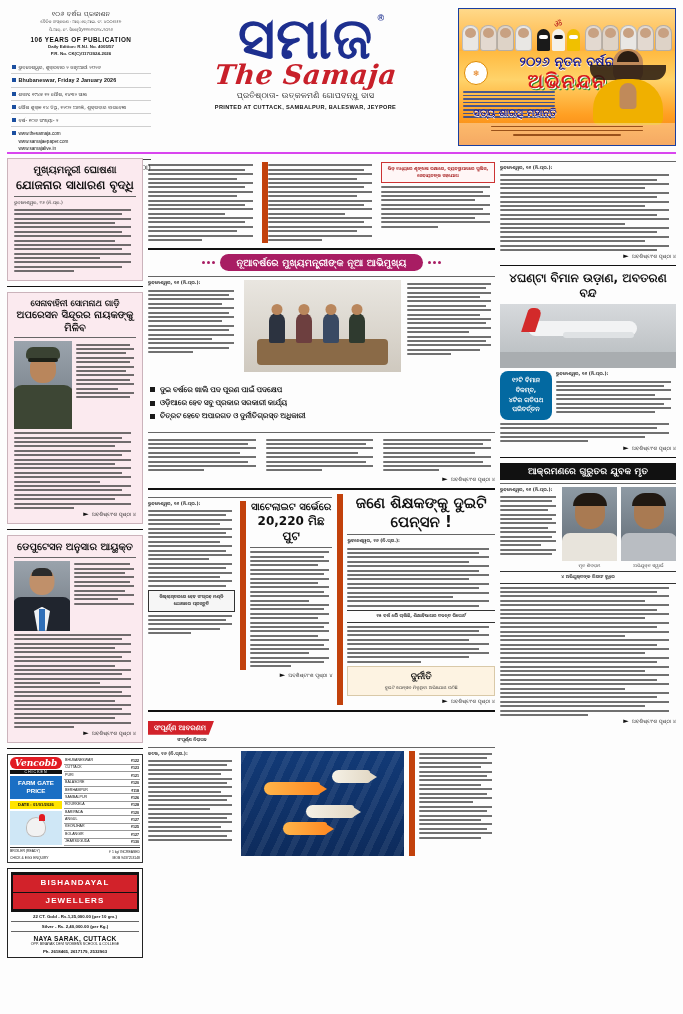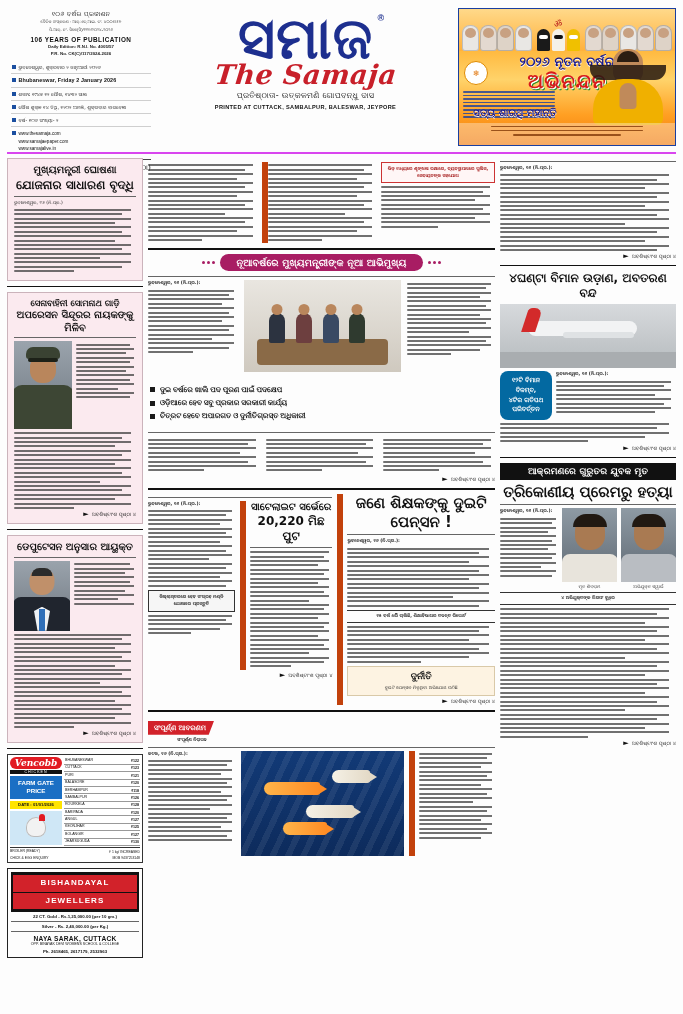--- a/index.html
+++ b/index.html
@@ -1088,21 +1088,20 @@
         <div class="contd">
           <span class="ar">►</span>
           <span>ଅବଶିଷ୍ଟାଂଶ ପୃଷ୍ଠା ୪</span>
         </div>
       </div>
 
       <div class="hr-dark"></div>
 
       <div>
         <div class="blackbar odia">ଆକ୍ରମଣରେ ଗୁରୁତର ଯୁବକ ମୃତ</div>
-        <div class="hl md odia" style="margin-top:3px">ତ୍ରିକୋଣୀୟ ପ୍ରେମରୁ ହତ୍ୟା</div>
         <div class="thin-rule"></div>
         <div style="display:flex; gap:4px;">
           <div style="width:58px;flex:none">
             <div class="tiny" style="font-weight:bold">ଭୁବନେଶ୍ୱର, ୧୬ (ନି.ପ୍ର.):</div>
             <div class="body-lines">
               <i class="s1"></i>
                 <i class="s2"></i>
                 <i class="s1"></i>
                 <i class="s3"></i>
                 <i class="s1"></i>

